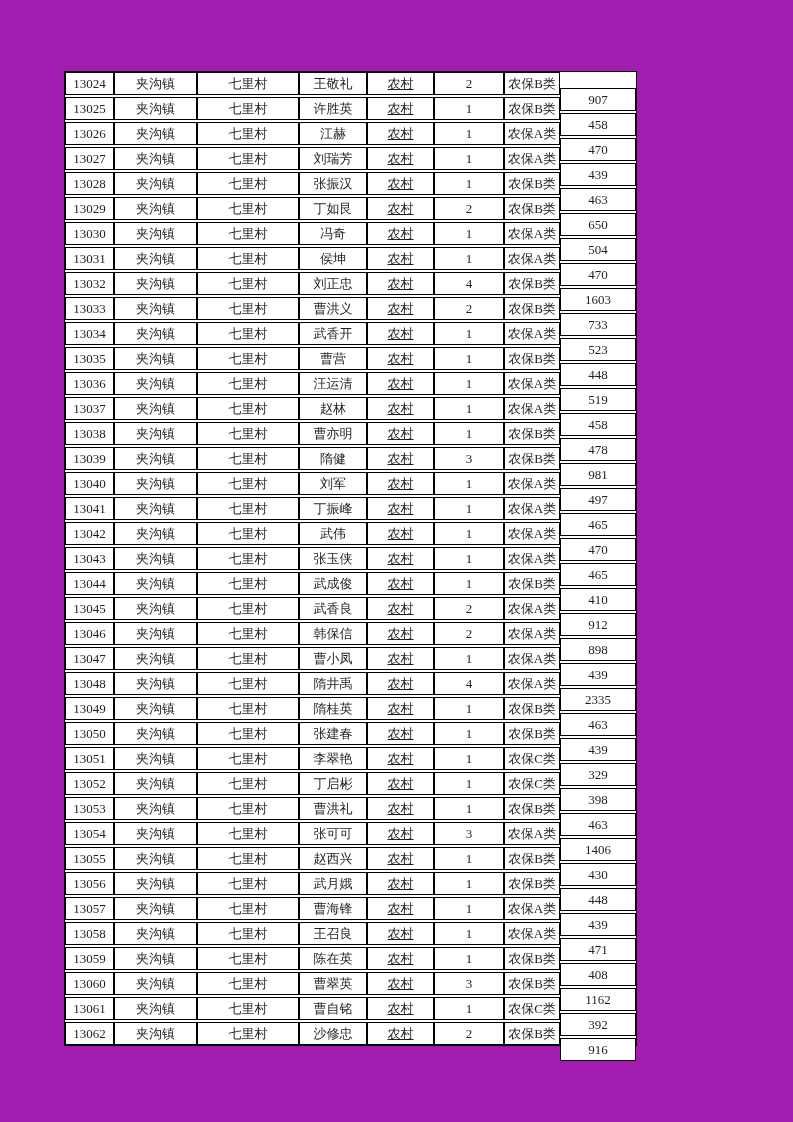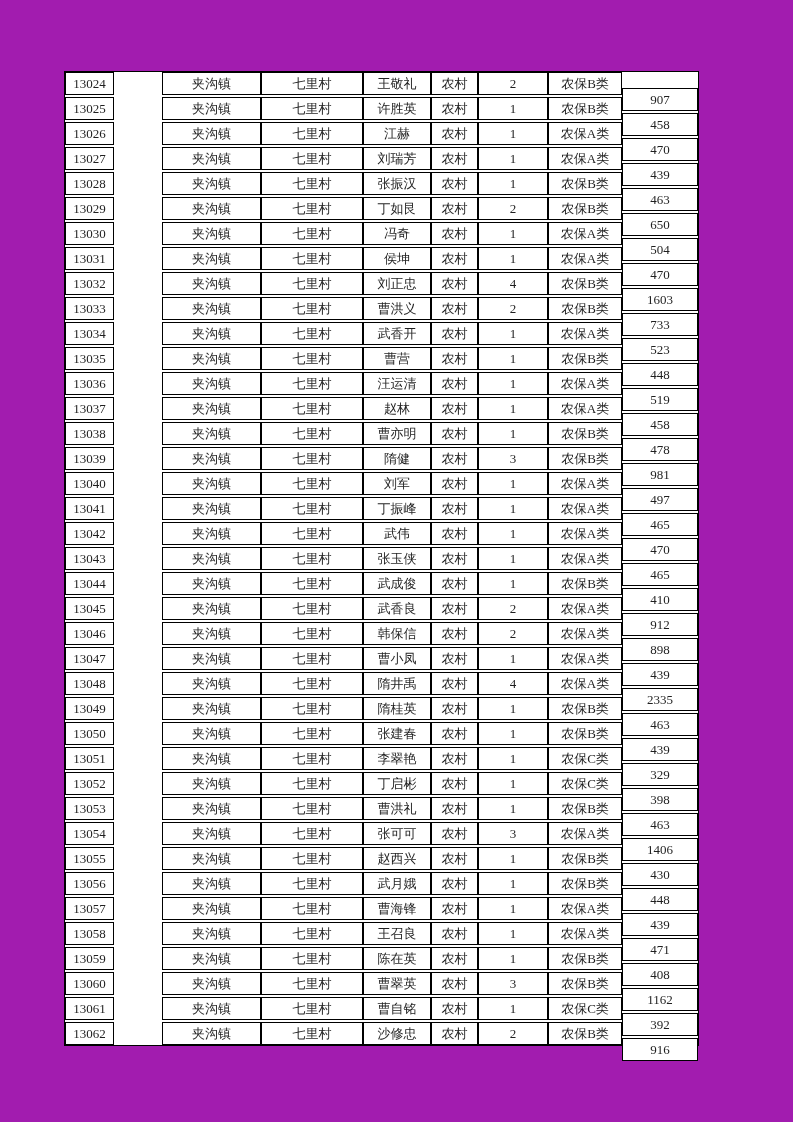--- a/index.html
+++ b/index.html
@@ -39,26 +39,26 @@
     align-items: center;
     justify-content: center;
     font-size: 13px;
     line-height: 1;
     color: #1f1f1f;
     white-space: nowrap;
     overflow: hidden;
     background: #ffffff;
   }
   .c0 { width: 49px; }
-  .c1 { width: 99px; margin-left: 48px; }
+  .c1 { width: 83px; }
   .c2 { width: 102px; text-align: center; }
   .c3 { width: 68px; text-align: center; }
-  .c4 { width: 47px; }
+  .c4 { width: 67px; text-decoration: underline; }
   .c5 { width: 70px; }
-  .c6 { width: 74px; }
+  .c6 { width: 56px; }
   .c7 { width: 76px; margin-top: 16px; }
 </style>
 </head>
 <body>
 
 <div class="page">
   <div class="table-wrap">
       <div class="row">
         <div class="cell c0">13024</div>
         <div class="cell c1">夹沟镇</div>

